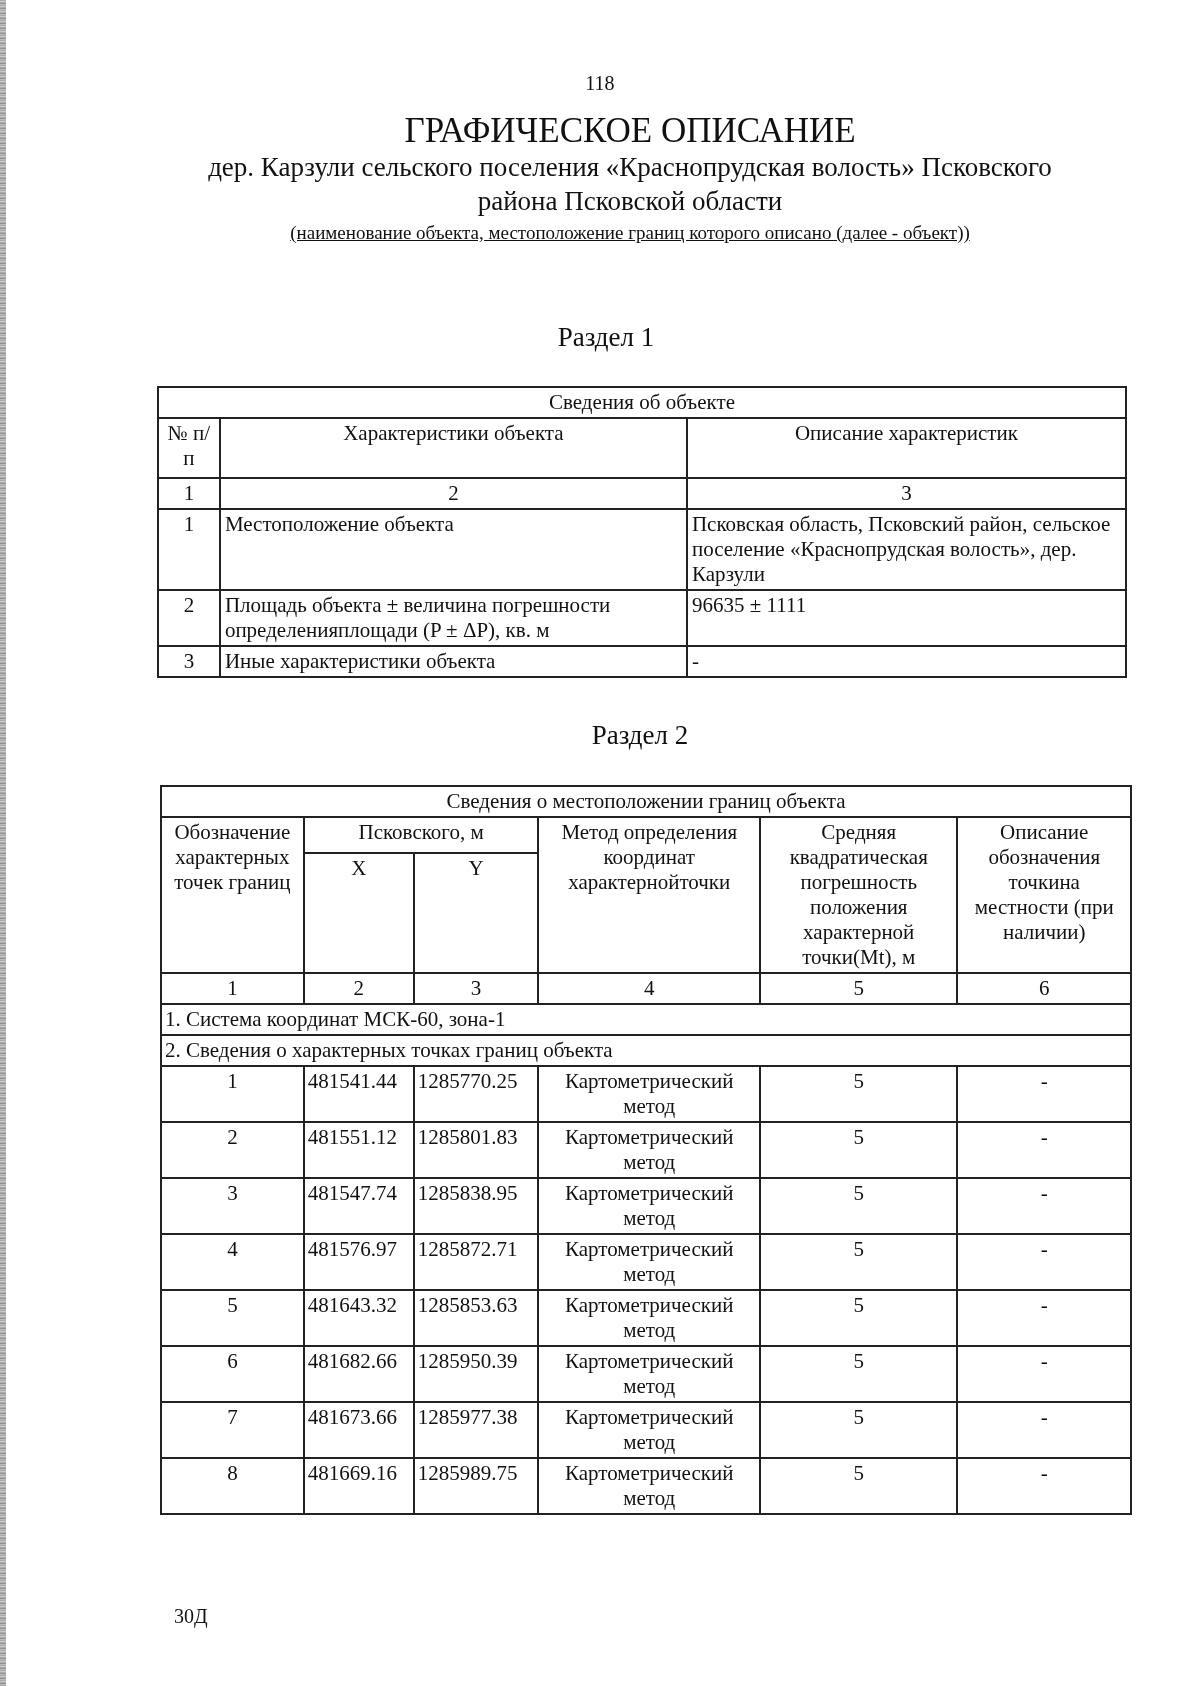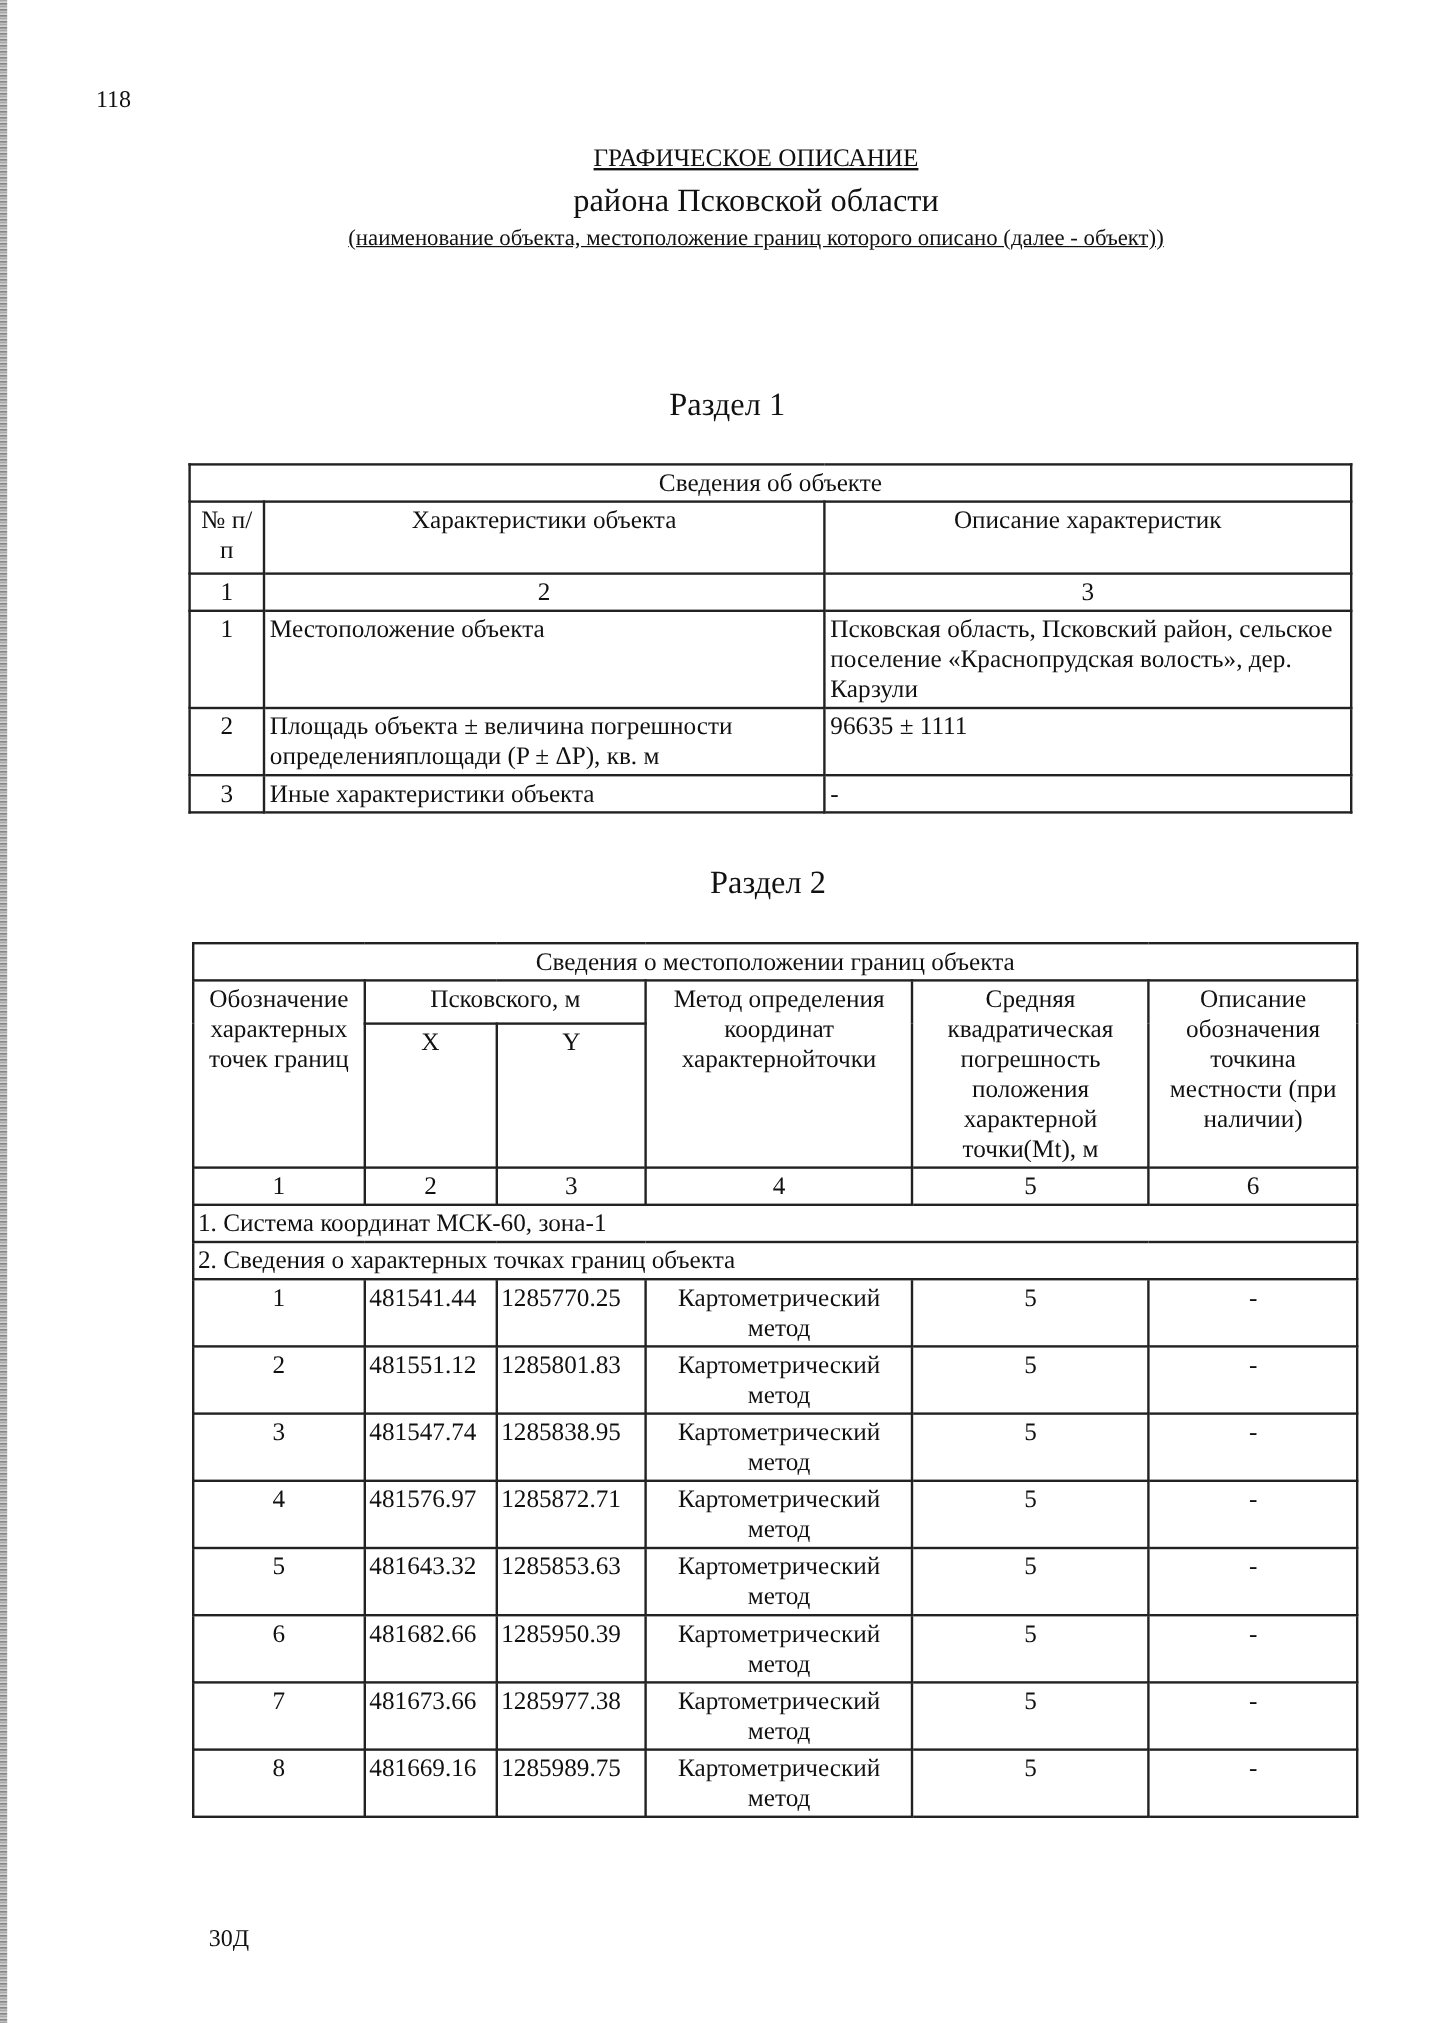--- a/index.html
+++ b/index.html
@@ -5,23 +5,23 @@
   html, body { margin: 0; padding: 0; }
   body {
     width: 1200px; height: 1686px; background: #ffffff; position: relative;
     font-family: "Liberation Serif", "DejaVu Serif", serif; color: #111;
     overflow: hidden;
   }
   .scan-edge {
     position: absolute; left: 0; top: 0; width: 6px; height: 1686px;
     background: repeating-linear-gradient(180deg, #9a9a9a 0px, #d8d8d8 2px, #7e7e7e 3px, #cfcfcf 5px);
   }
-  .page-num { position: absolute; top: 72px; left: 0; width: 1200px; font-size: 20px; padding-left: 80px; box-sizing: border-box; }
+  .page-num { position: absolute; top: 72px; left: 0; width: 1200px; text-align: center; font-size: 20px; box-sizing: border-box; }
   .title-block { position: absolute; top: 112px; left: 150px; width: 960px; text-align: center; }
-  .title-main { font-size: 21px; line-height: 38px; text-decoration: underline; }
+  .title-main { font-size: 35px; line-height: 38px; }
   .title-sub { font-size: 27px; line-height: 34px; }
   .title-note { font-size: 19px; line-height: 26px; margin-top: 2px; text-decoration: underline; }
   .section-head { position: absolute; left: 0; width: 1200px; text-align: center; font-size: 27px; padding-left: 80px; box-sizing: border-box; }
   table { border-collapse: collapse; position: absolute; font-size: 21px; border-radius: 19px; }
   td { border: 2px solid #222; vertical-align: top; padding: 2px 4px; line-height: 25px; }
   .c { text-align: center; }
   .t1 { left: 157px; top: 386px; width: 970px; }
   .t2 { left: 160px; top: 785px; width: 972px; }
   .t2 td { padding: 2px 3px; }
   .num { white-space: nowrap; }
@@ -29,20 +29,21 @@
 </style>
 </head>
 <body>
 
 <div class="scan-edge"></div>
 
 <div class="page-num">118</div>
 
 <div class="title-block">
   <div class="title-main">ГРАФИЧЕСКОЕ ОПИСАНИЕ</div>
+  <div class="title-sub">дер. Карзули сельского поселения «Краснопрудская волость» Псковского</div>
   <div class="title-sub">района Псковской области</div>
   <div class="title-note">(наименование объекта, местоположение границ которого описано (далее - объект))</div>
 </div>
 
 <div class="section-head" style="top:322px;padding-left:12px;">Раздел 1</div>
 
 <table class="t1">
   <colgroup>
       <col style="width:62px">
       <col style="width:468px">

